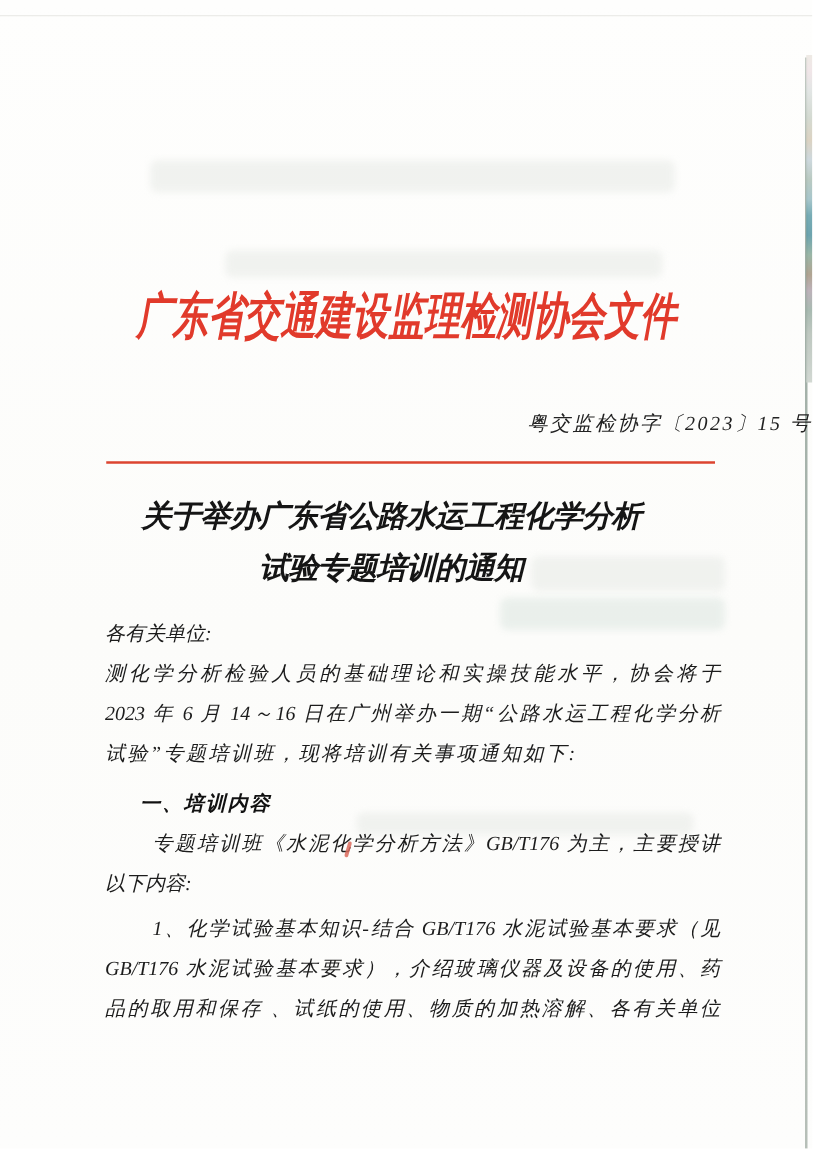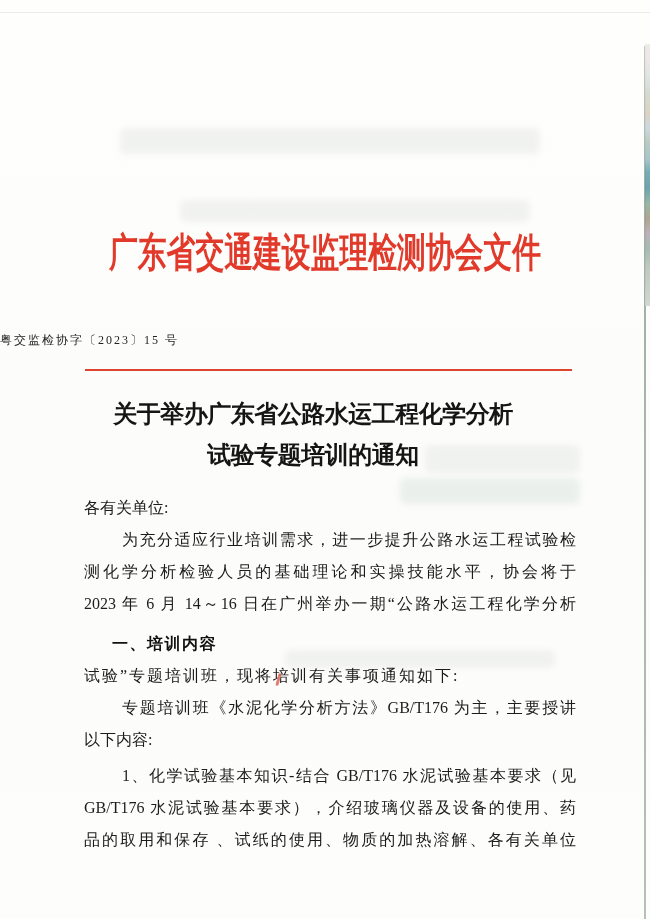--- a/index.html
+++ b/index.html
@@ -7,20 +7,21 @@
   body { font-family: "Liberation Serif", "DejaVu Serif", serif; }
 
   .page {
     position: relative;
     width: 650px;
     height: 919px;
     margin: 0 auto;
     overflow: hidden;
     background: linear-gradient(180deg, #fefefd 0%, #fcfcfa 55%, #fdfdfc 100%);
     color: var(--text-black, #1f1f1f);
+    font-style: italic;
   }
 
   
   .top-edge {
     position: absolute; left: 0; top: 12px; width: 100%; height: 1px;
     background: #e4e4e0; opacity: .7;
   }
 
   
   .right-line {
@@ -51,21 +52,21 @@
     position: absolute; top: 227px; left: 0; width: 100%;
     text-align: center; font-size: 40px; line-height: 52px; font-weight: bold;
     color: var(--header-red, #e13a2b);
     transform: scaleX(0.72);
     letter-spacing: 0px;
     white-space: nowrap;
   }
 
   .doc-number {
     position: absolute; top: 326px; left: 0; width: 100%;
-    text-align: left; font-size: 12px; line-height: 28px;
+    text-align: right; font-size: 16px; line-height: 28px;
     letter-spacing: 2px; color: #222;
   }
 
   .red-rule {
     position: absolute; top: 369px; left: 85px; width: 487px; height: 2px;
     background: var(--rule-red, #dc4430);
   }
 
   .doc-title {
     position: absolute; top: 394px; left: 0; width: 100%;
@@ -124,25 +125,24 @@
 
   <div class="red-rule"></div>
 
   <div class="doc-title">
     <div>关于举办广东省公路水运工程化学分析</div>
     <div>试验专题培训的通知</div>
   </div>
 
   <div class="body-text">
     <div class="line">各有关单位:</div>
-    <div class="line just ind">为充分适应行业培训需求，进一步提升公路水运工程试验检</div>
     <div class="line just">测化学分析检验人员的基础理论和实操技能水平，协会将于</div>
     <div class="line just">2023 年 6 月 14～16 日在广州举办一期“公路水运工程化学分析</div>
+    <div class="line sp">试验”专题培训班，现将培训有关事项通知如下:</div>
     <div class="line head">一、培训内容</div>
-    <div class="line sp">试验”专题培训班，现将培训有关事项通知如下:</div>
     <div class="line just ind">专题培训班《水泥化学分析方法》GB/T176 为主，主要授讲</div>
     <div class="line">以下内容:</div>
     <div class="line just ind gap">1、化学试验基本知识-结合 GB/T176 水泥试验基本要求（见</div>
     <div class="line just">GB/T176 水泥试验基本要求），介绍玻璃仪器及设备的使用、药</div>
     <div class="line just">品的取用和保存 、试纸的使用、物质的加热溶解、各有关单位</div>
   </div>
 
   <div class="pen-mark"></div>
 
 </div>

